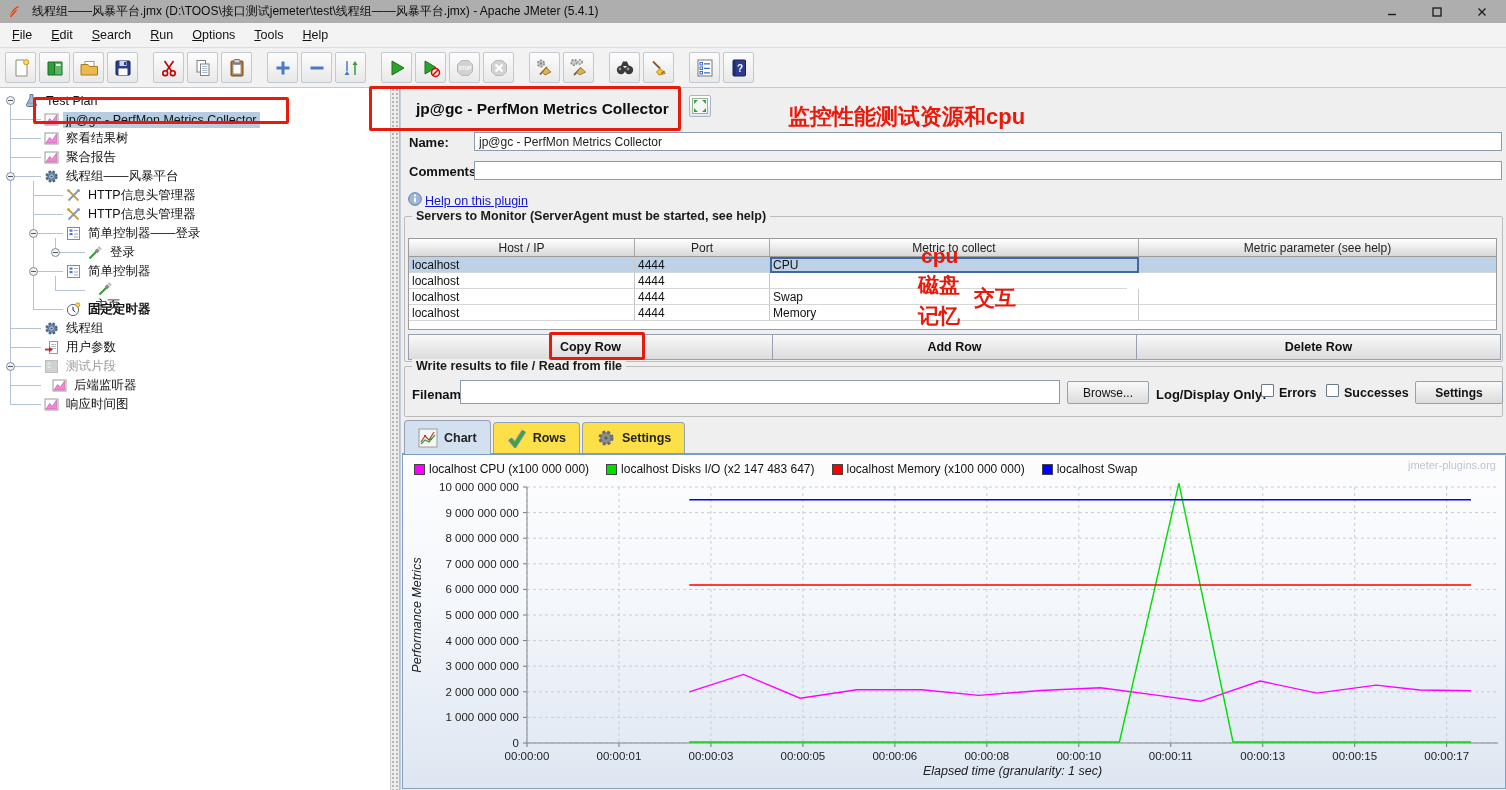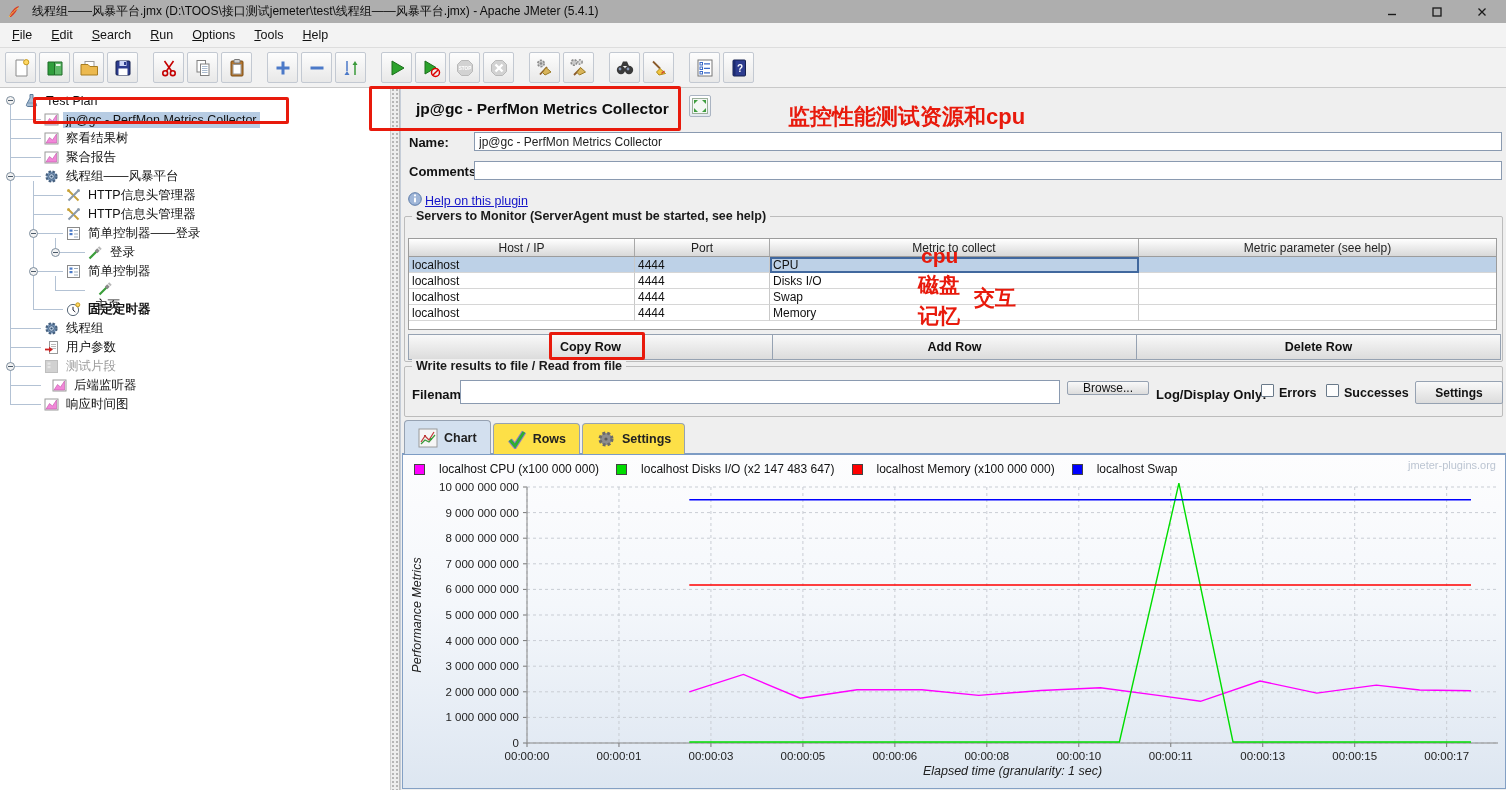--- a/index.html
+++ b/index.html
@@ -54,27 +54,27 @@
 .srv-cell.focus{outline:2px solid #41689e;outline-offset:-2px}
 .srv-filler{height:8px}
 #row-buttons{position:absolute;left:3px;top:117px;width:1093px;height:26px;display:flex}
 .row-btn{flex:1;border:1px solid #96a2b2;background:linear-gradient(#f9f9f9,#dcdcdc);font-weight:bold;font-size:12.5px;color:#111;display:flex;align-items:center;justify-content:center;margin-left:-1px}
 .row-btn:first-child{margin-left:0}
 
 .push-btn{position:absolute;border:1px solid #96a2b2;border-radius:2px;background:linear-gradient(#f9f9f9,#dcdcdc);font-size:12px;color:#111;display:flex;align-items:center;justify-content:center}
 .cbox{position:absolute;width:13px;height:13px;border:1px solid #6a7a8a;background:#fdfdfd;border-radius:1px}
 .cbox-label{position:absolute;font-weight:bold;font-size:12.5px;color:#111}
 
-#tabs{position:absolute;left:3px;top:332px;height:34px;display:flex;align-items:flex-end;z-index:3}
+#tabs{position:absolute;left:3px;top:332px;height:34px;display:flex;align-items:center;z-index:3}
 .tab{height:31px;border:1px solid #96a2b2;border-bottom:none;border-radius:4px 4px 0 0;background:#fde047;display:flex;align-items:center;gap:6px;padding:0 13px;margin-right:2px;font-weight:bold;font-size:12.5px;color:#222}
 .tab.sel{height:34px;background:#d3e0ef}
 
 #chartpanel{position:absolute;left:1px;top:365px;width:1104px;height:336px;border:1px solid #84a0c4;border-top:2px solid #7d9cc4;background:linear-gradient(180deg,#fdfdfe 0%,#f4f7fb 45%,#dde6f1 100%)}
 #legend{position:absolute;left:11px;top:7px;display:flex;gap:17px;align-items:center}
-.lg-item{display:flex;align-items:center;gap:14px;font-size:12px;color:#111}
+.lg-item{display:flex;align-items:center;gap:4px;font-size:12px;color:#111}
 .lg-swatch{width:11px;height:11px;border:1px solid #444}
 #watermark{position:absolute;right:9px;top:4px;font-size:11px;color:#bcc5d2}
 #chart-svg-holder{position:absolute;left:2px;top:24px;line-height:0}
 
 .ann-box{position:absolute;border:3px solid #e81a0c;border-radius:2px;z-index:9;pointer-events:none}
 .ann-text{position:absolute;color:#e81a0c;font-weight:bold;z-index:9;pointer-events:none;white-space:nowrap}
 </style>
 </head>
 <body>
 
@@ -461,21 +461,20 @@
           </div>
           <div class="srv-row sel">
             <div class="srv-cell" style="width: 226px;">localhost</div>
             <div class="srv-cell" style="width: 135px;">4444</div>
             <div class="srv-cell focus" style="width: 369px;">CPU</div>
             <div class="srv-cell" style="width: 357px;"></div>
           </div>
           <div class="srv-row">
             <div class="srv-cell" style="width: 226px;">localhost</div>
             <div class="srv-cell" style="width: 135px;">4444</div>
-            <div class="srv-cell" style="width: 369px;">Disks I/O</div>
             <div class="srv-cell" style="width: 357px;"></div>
           </div>
           <div class="srv-row">
             <div class="srv-cell" style="width: 226px;">localhost</div>
             <div class="srv-cell" style="width: 135px;">4444</div>
             <div class="srv-cell" style="width: 369px;">Swap</div>
             <div class="srv-cell" style="width: 357px;"></div>
           </div>
           <div class="srv-row">
             <div class="srv-cell" style="width: 226px;">localhost</div>
@@ -489,21 +488,21 @@
           <div class="row-btn">Copy Row</div>
           <div class="row-btn">Add Row</div>
           <div class="row-btn">Delete Row</div>
         </div>
     </div>
 
     <div class="groupbox" style="left:3px;top:278px;width:1099px;height:51px">
       <span class="group-title">Write results to file / Read from file</span>
       <span class="frow-label" style="left:7px;top:20px">Filename</span>
       <input class="txt-input" style="left: 55px; top: 13px; width: 600px; height: 24px;" value="">
-      <div class="push-btn" style="left:662px;top:14px;width:82px;height:14px">Browse...</div>
+      <div class="push-btn" style="left:662px;top:14px;width:82px;height:23px">Browse...</div>
       <span class="frow-label" style="left:751px;top:20px">Log/Display Only:</span>
       <span class="cbox" style="left:856px;top:17px"></span>
       <span class="cbox-label" style="left:874px;top:19px">Errors</span>
       <span class="cbox" style="left:921px;top:17px"></span>
       <span class="cbox-label" style="left:939px;top:19px">Successes</span>
       <div class="push-btn" style="left:1010px;top:14px;width:88px;height:23px;font-weight:bold">Settings</div>
     </div>
 
     <div id="tabs">
         <div class="tab sel">

